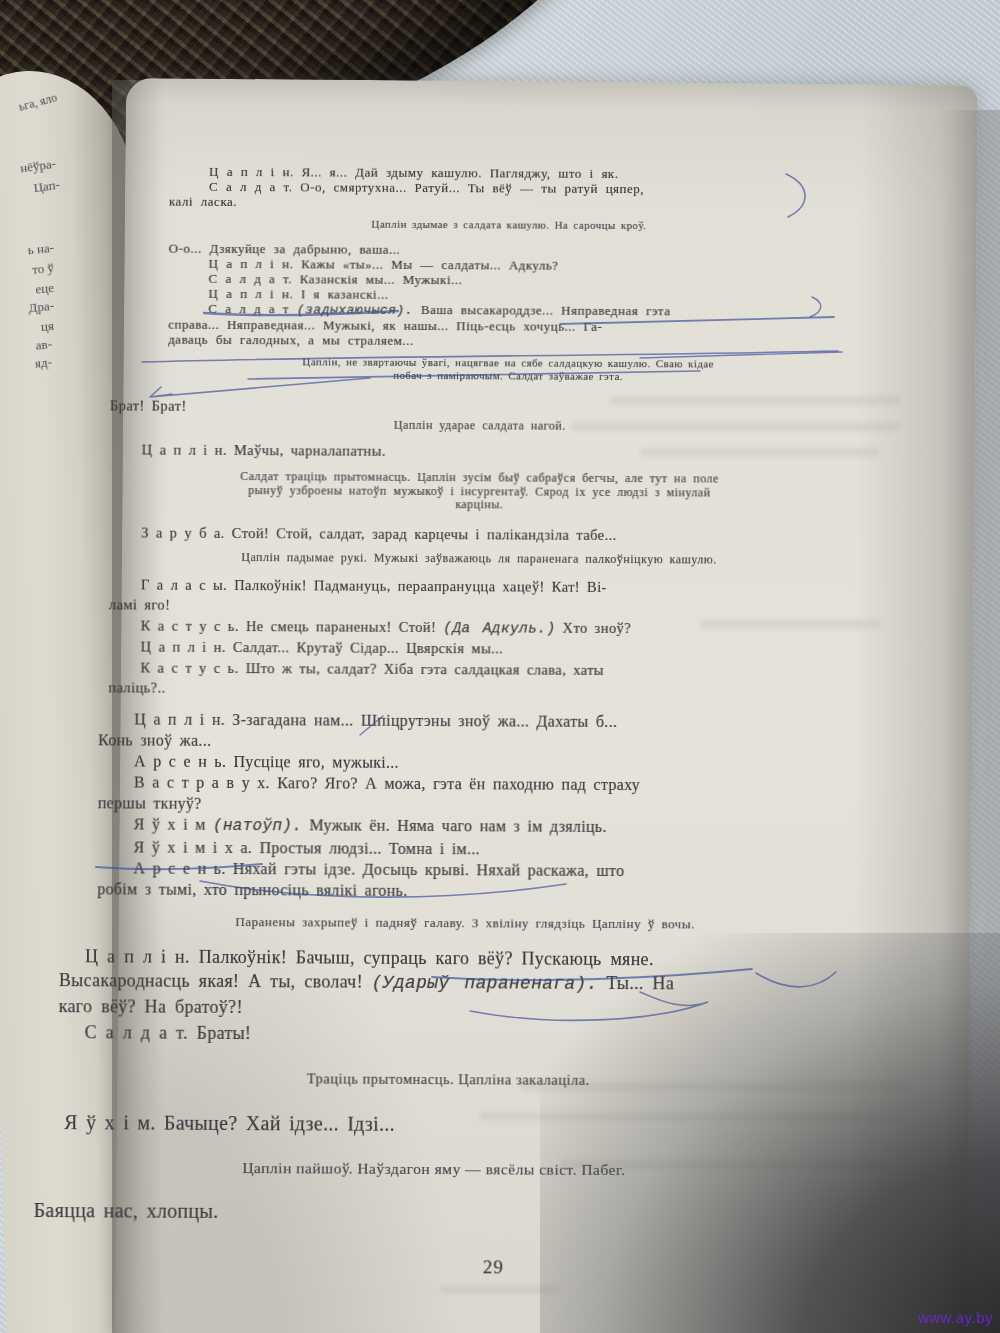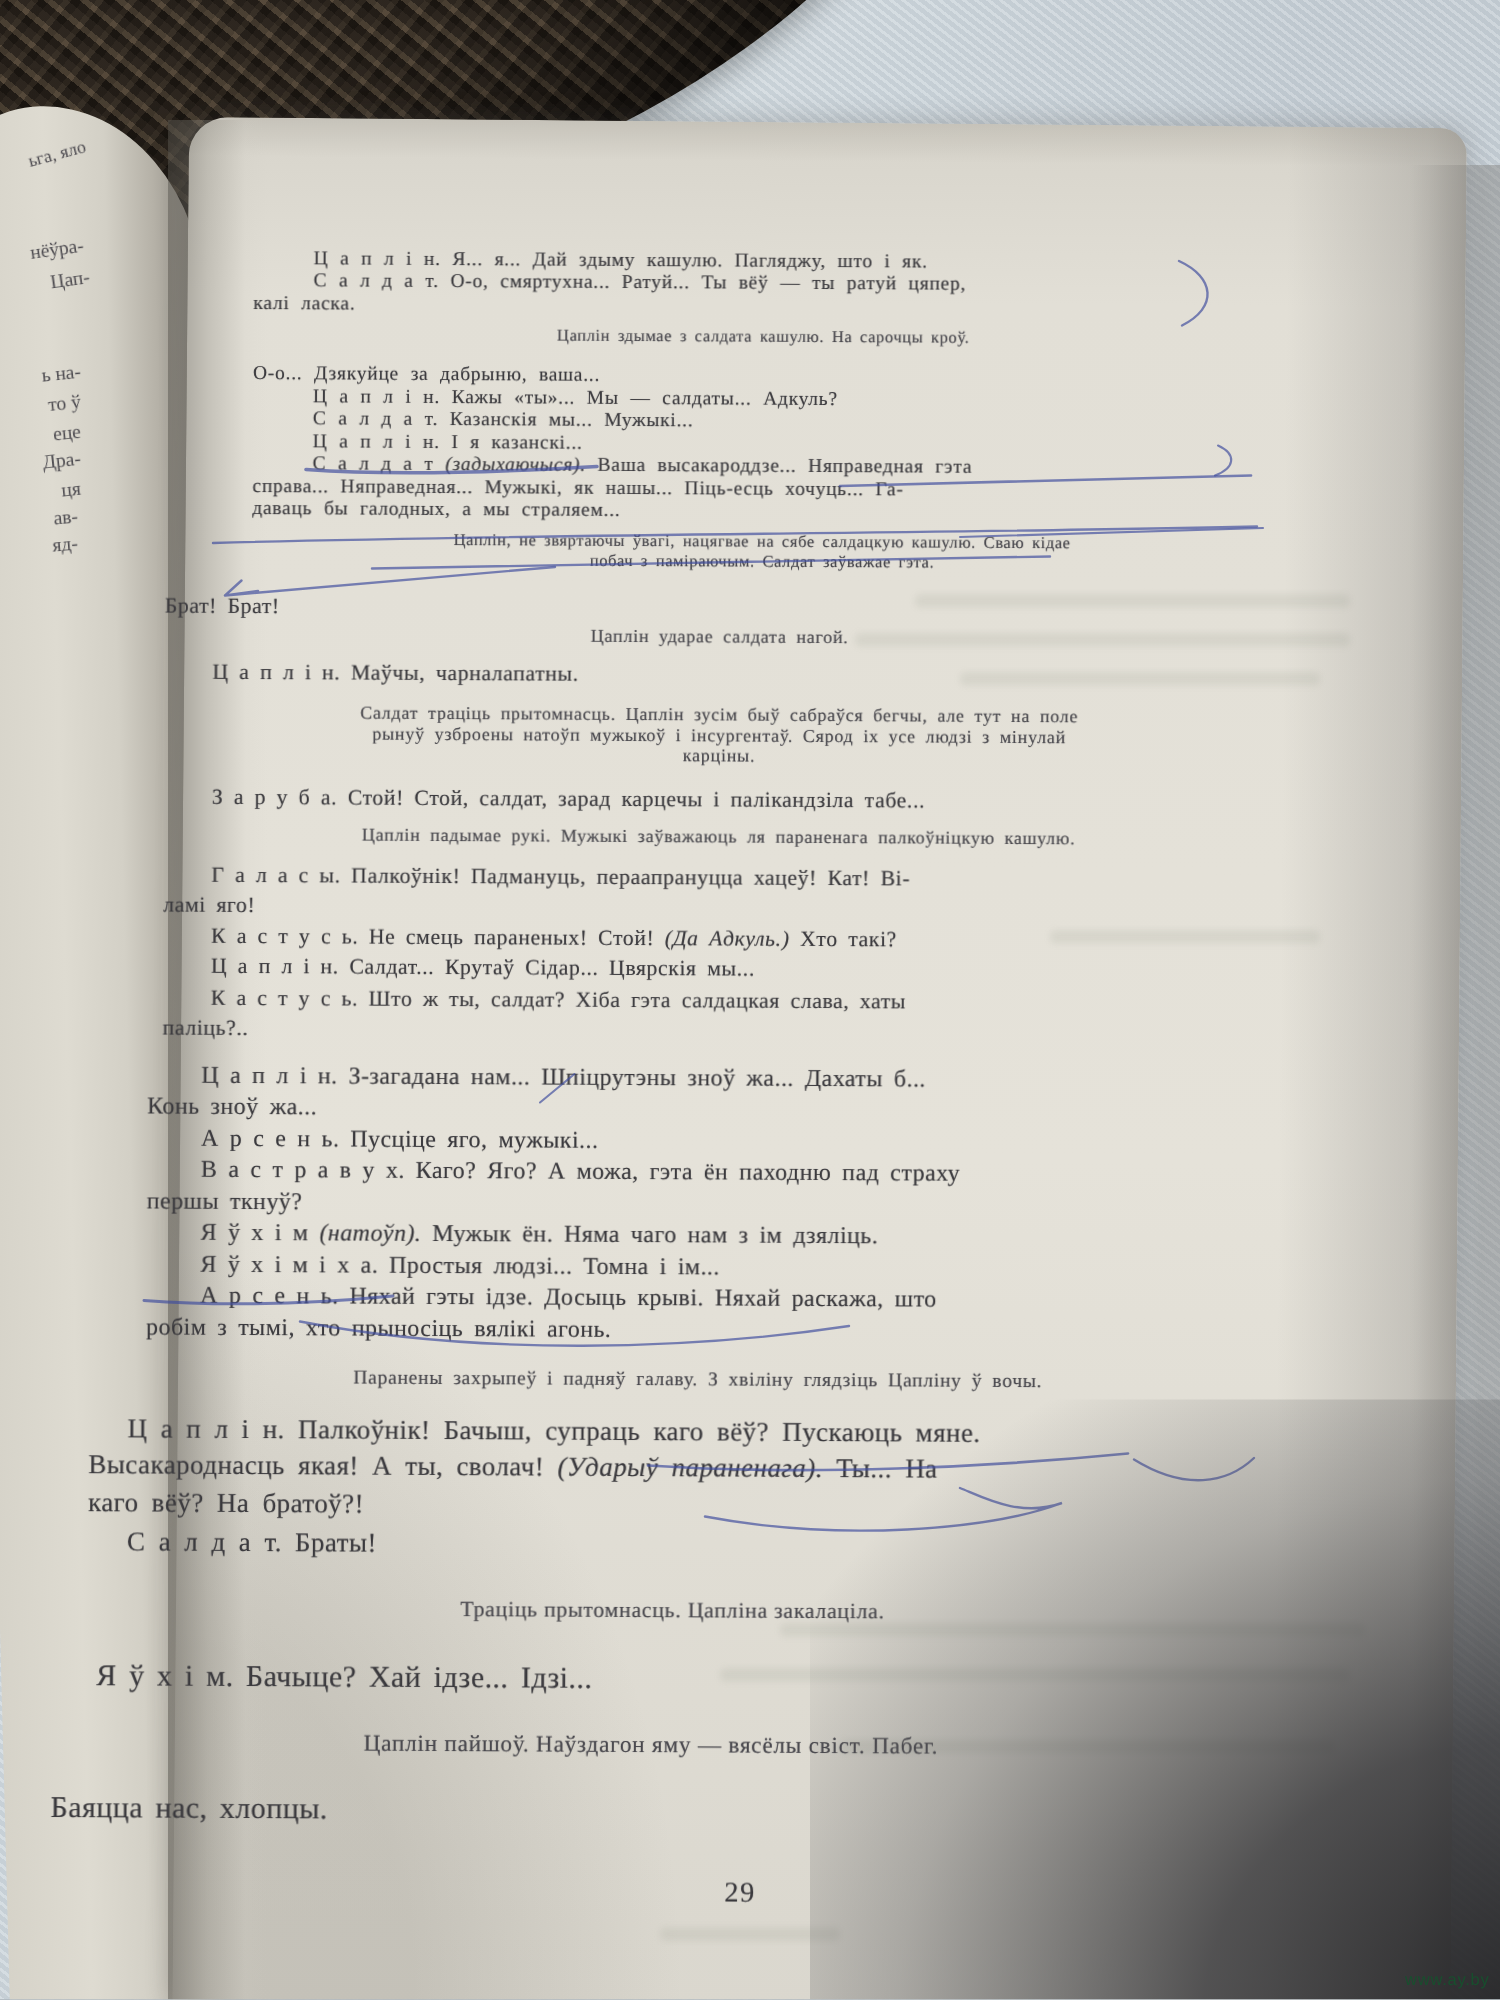--- a/index.html
+++ b/index.html
@@ -53,21 +53,21 @@
 
   
   .smudge{position:absolute;z-index:4;height:9px;border-radius:4px;
     background:rgba(122,133,116,.12);filter:blur(2px);}
 
   
   .content{position:absolute;left:40px;top:0;width:900px;z-index:6;padding-top:163px;
     transform:rotate(.3deg);transform-origin:left top;filter:blur(.25px);}
   .ln{white-space:nowrap;font-family:"Liberation Serif","DejaVu Serif",serif;color:#3a393d;
     text-shadow:0 0 .5px rgba(58,57,61,.45);}
-  .it{font-style:italic;}
+  .it{font-style:italic;font-family:Liberation Mono, monospace;}
   .tA{font-size:13px;line-height:15px;margin-left:130px;width:680px;letter-spacing:.5px;word-spacing:4px;}
   .tA.ind{padding-left:40px;}
   .sA{font-size:11px;line-height:13.5px;margin-left:100px;width:740px;text-align:center;
       color:#47464c;letter-spacing:.4px;word-spacing:2px;}
   .tB{font-size:14.5px;line-height:20.5px;margin-left:72px;width:760px;letter-spacing:.4px;word-spacing:3px;}
   .tB.ind{padding-left:32px;}
   .sB{font-size:12px;line-height:13.5px;margin-left:72px;width:740px;text-align:center;
       color:#47464c;letter-spacing:.5px;word-spacing:3px;}
   .tC{font-size:16px;line-height:21px;margin-left:62px;width:780px;letter-spacing:.3px;word-spacing:3px;}
   .tC.ind{padding-left:36px;}
@@ -88,22 +88,22 @@
 
   
   .pen{position:absolute;inset:0;z-index:7;pointer-events:none;}
 
   
   .corner-shadow{position:absolute;right:0;bottom:0;width:460px;height:400px;z-index:8;
     background:radial-gradient(ellipse at 104% 104%,rgba(33,33,35,.95) 0%,rgba(52,52,55,.82) 32%,rgba(88,88,90,.38) 62%,rgba(88,88,90,0) 85%);}
   .edge-shade{position:absolute;right:0;top:110px;bottom:0;width:60px;z-index:7;
     background:linear-gradient(90deg,rgba(125,123,119,0) 0,rgba(125,123,119,.42) 80%);}
   .watermark{position:absolute;right:7px;bottom:7px;z-index:9;
-    font-family:"Liberation Sans","DejaVu Sans",sans-serif;font-size:11px;
-    color:#14532d;opacity:.88;letter-spacing:.5px;}
+    font-family:"Liberation Sans","DejaVu Sans",sans-serif;font-size:15px;
+    color:#6d28d9;opacity:.88;letter-spacing:.5px;}
 </style>
 </head>
 <body>
 
 <div class="scene">
 
   <div class="fabric"></div>
   <div class="hat"></div>
 
   <div class="left-page"></div>
@@ -147,21 +147,21 @@
     <div class="ln tB mt14">Брат! Брат!</div>
     <div class="ln sB mt2">Цаплін ударае салдата нагой.</div>
     <div class="ln tB ind mt8">Ц а п л і н. Маўчы, чарналапатны.</div>
     <div class="ln sB mt10">Салдат траціць прытомнасць. Цаплін зусім быў сабраўся бегчы, але тут на поле</div>
     <div class="ln sB">рынуў узброены натоўп мужыкоў і інсургентаў. Сярод іх усе людзі з мінулай</div>
     <div class="ln sB">карціны.</div>
     <div class="ln tB ind mt12">З а р у б а. Стой! Стой, салдат, зарад карцечы і палікандзіла табе...</div>
     <div class="ln sB mt8">Цаплін падымае рукі. Мужыкі заўважаюць ля параненага палкоўніцкую кашулю.</div>
     <div class="ln tB ind mt10">Г а л а с ы. Палкоўнік! Падмануць, пераапрануцца хацеў! Кат! Ві-</div>
     <div class="ln tB">ламі яго!</div>
-    <div class="ln tB ind"><span>К а с т у с ь. Не смець параненых! Стой! </span><span class="it">(Да Адкуль.)</span><span> Хто такі?</span></div>
+    <div class="ln tB ind"><span>К а с т у с ь. Не смець параненых! Стой! </span><span class="it">(Да Адкуль.)</span><span> Хто зноў?</span></div>
     <div class="ln tB ind">Ц а п л і н. Салдат... Крутаў Сідар... Цвярскія мы...</div>
     <div class="ln tB ind">К а с т у с ь. Што ж ты, салдат? Хіба гэта салдацкая слава, хаты</div>
     <div class="ln tB">паліць?..</div>
     <div class="ln tC ind mt10">Ц а п л і н. З-загадана нам... Шпіцрутэны зноў жа... Дахаты б...</div>
     <div class="ln tC">Конь зноў жа...</div>
     <div class="ln tC ind">А р с е н ь. Пусціце яго, мужыкі...</div>
     <div class="ln tC ind">В а с т р а в у х. Каго? Яго? А можа, гэта ён паходню пад страху</div>
     <div class="ln tC">першы ткнуў?</div>
     <div class="ln tC ind"><span>Я ў х і м </span><span class="it">(натоўп).</span><span> Мужык ён. Няма чаго нам з ім дзяліць.</span></div>
     <div class="ln tC ind">Я ў х і м і х а. Простыя людзі... Томна і ім...</div>

